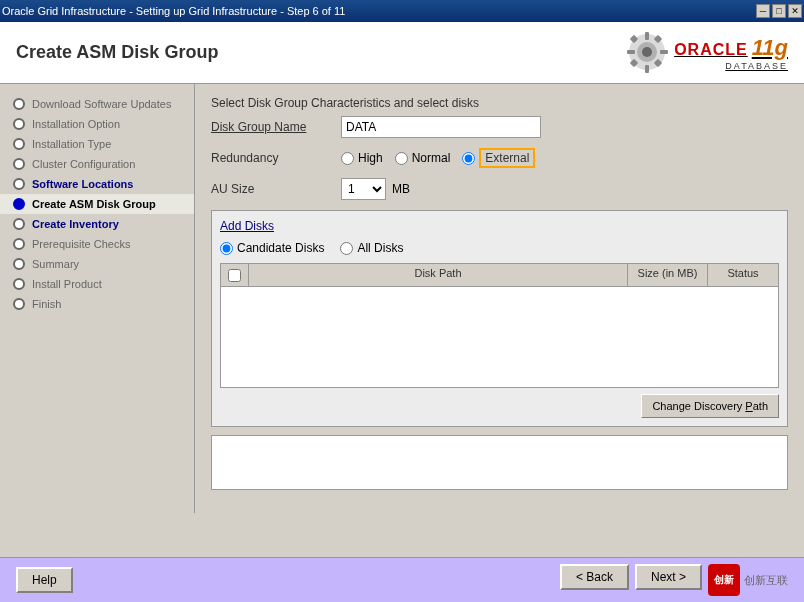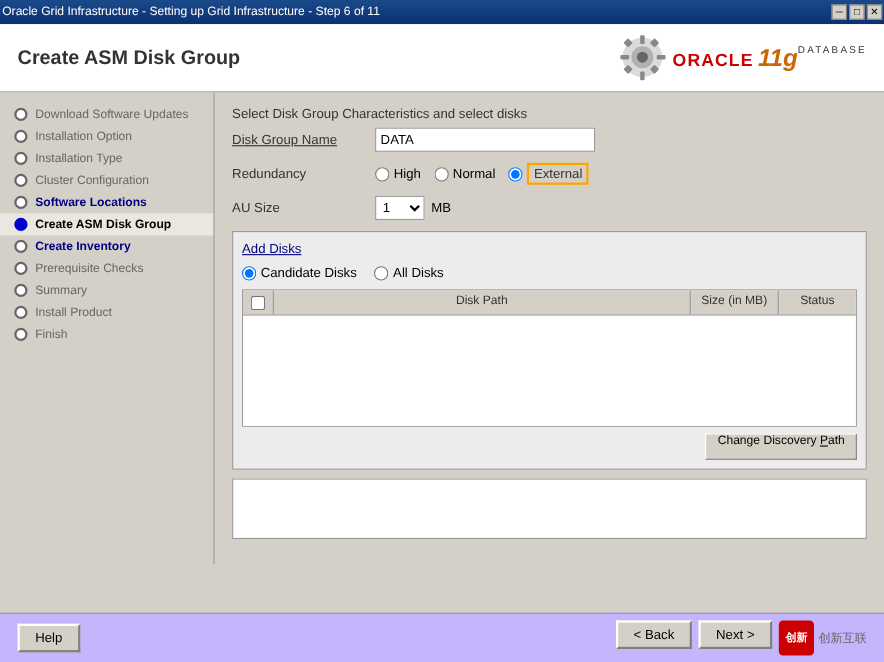--- a/index.html
+++ b/index.html
@@ -63,20 +63,23 @@
       font-weight: bold;
       color: #333;
     }
     .oracle-logo {
       display: flex;
       align-items: center;
       gap: 4px;
     }
     .oracle-logo-text {
       display: flex;
+      flex-direction: column;
+      align-items: flex-end;
+      text-decoration: underline;
     }
     .oracle-red {
       color: #cc0000;
       font-size: 16px;
       font-weight: bold;
       letter-spacing: 1px;
     }
     .oracle-db-text {
       color: #333;
       font-size: 9px;
@@ -293,21 +296,21 @@
     .btn {
       height: 24px;
       padding: 0 10px;
       background: #d4d0c8;
       border: 1px solid #808080;
       border-top-color: #fff;
       border-left-color: #fff;
       font-size: 11px;
       cursor: pointer;
       display: flex;
-      align-items: flex-start;
+      align-items: center;
       gap: 2px;
     }
     .btn-label {
       text-decoration: underline;
     }
 
     
     .bottom-textarea {
       border: 1px solid #999;
       background: white;

